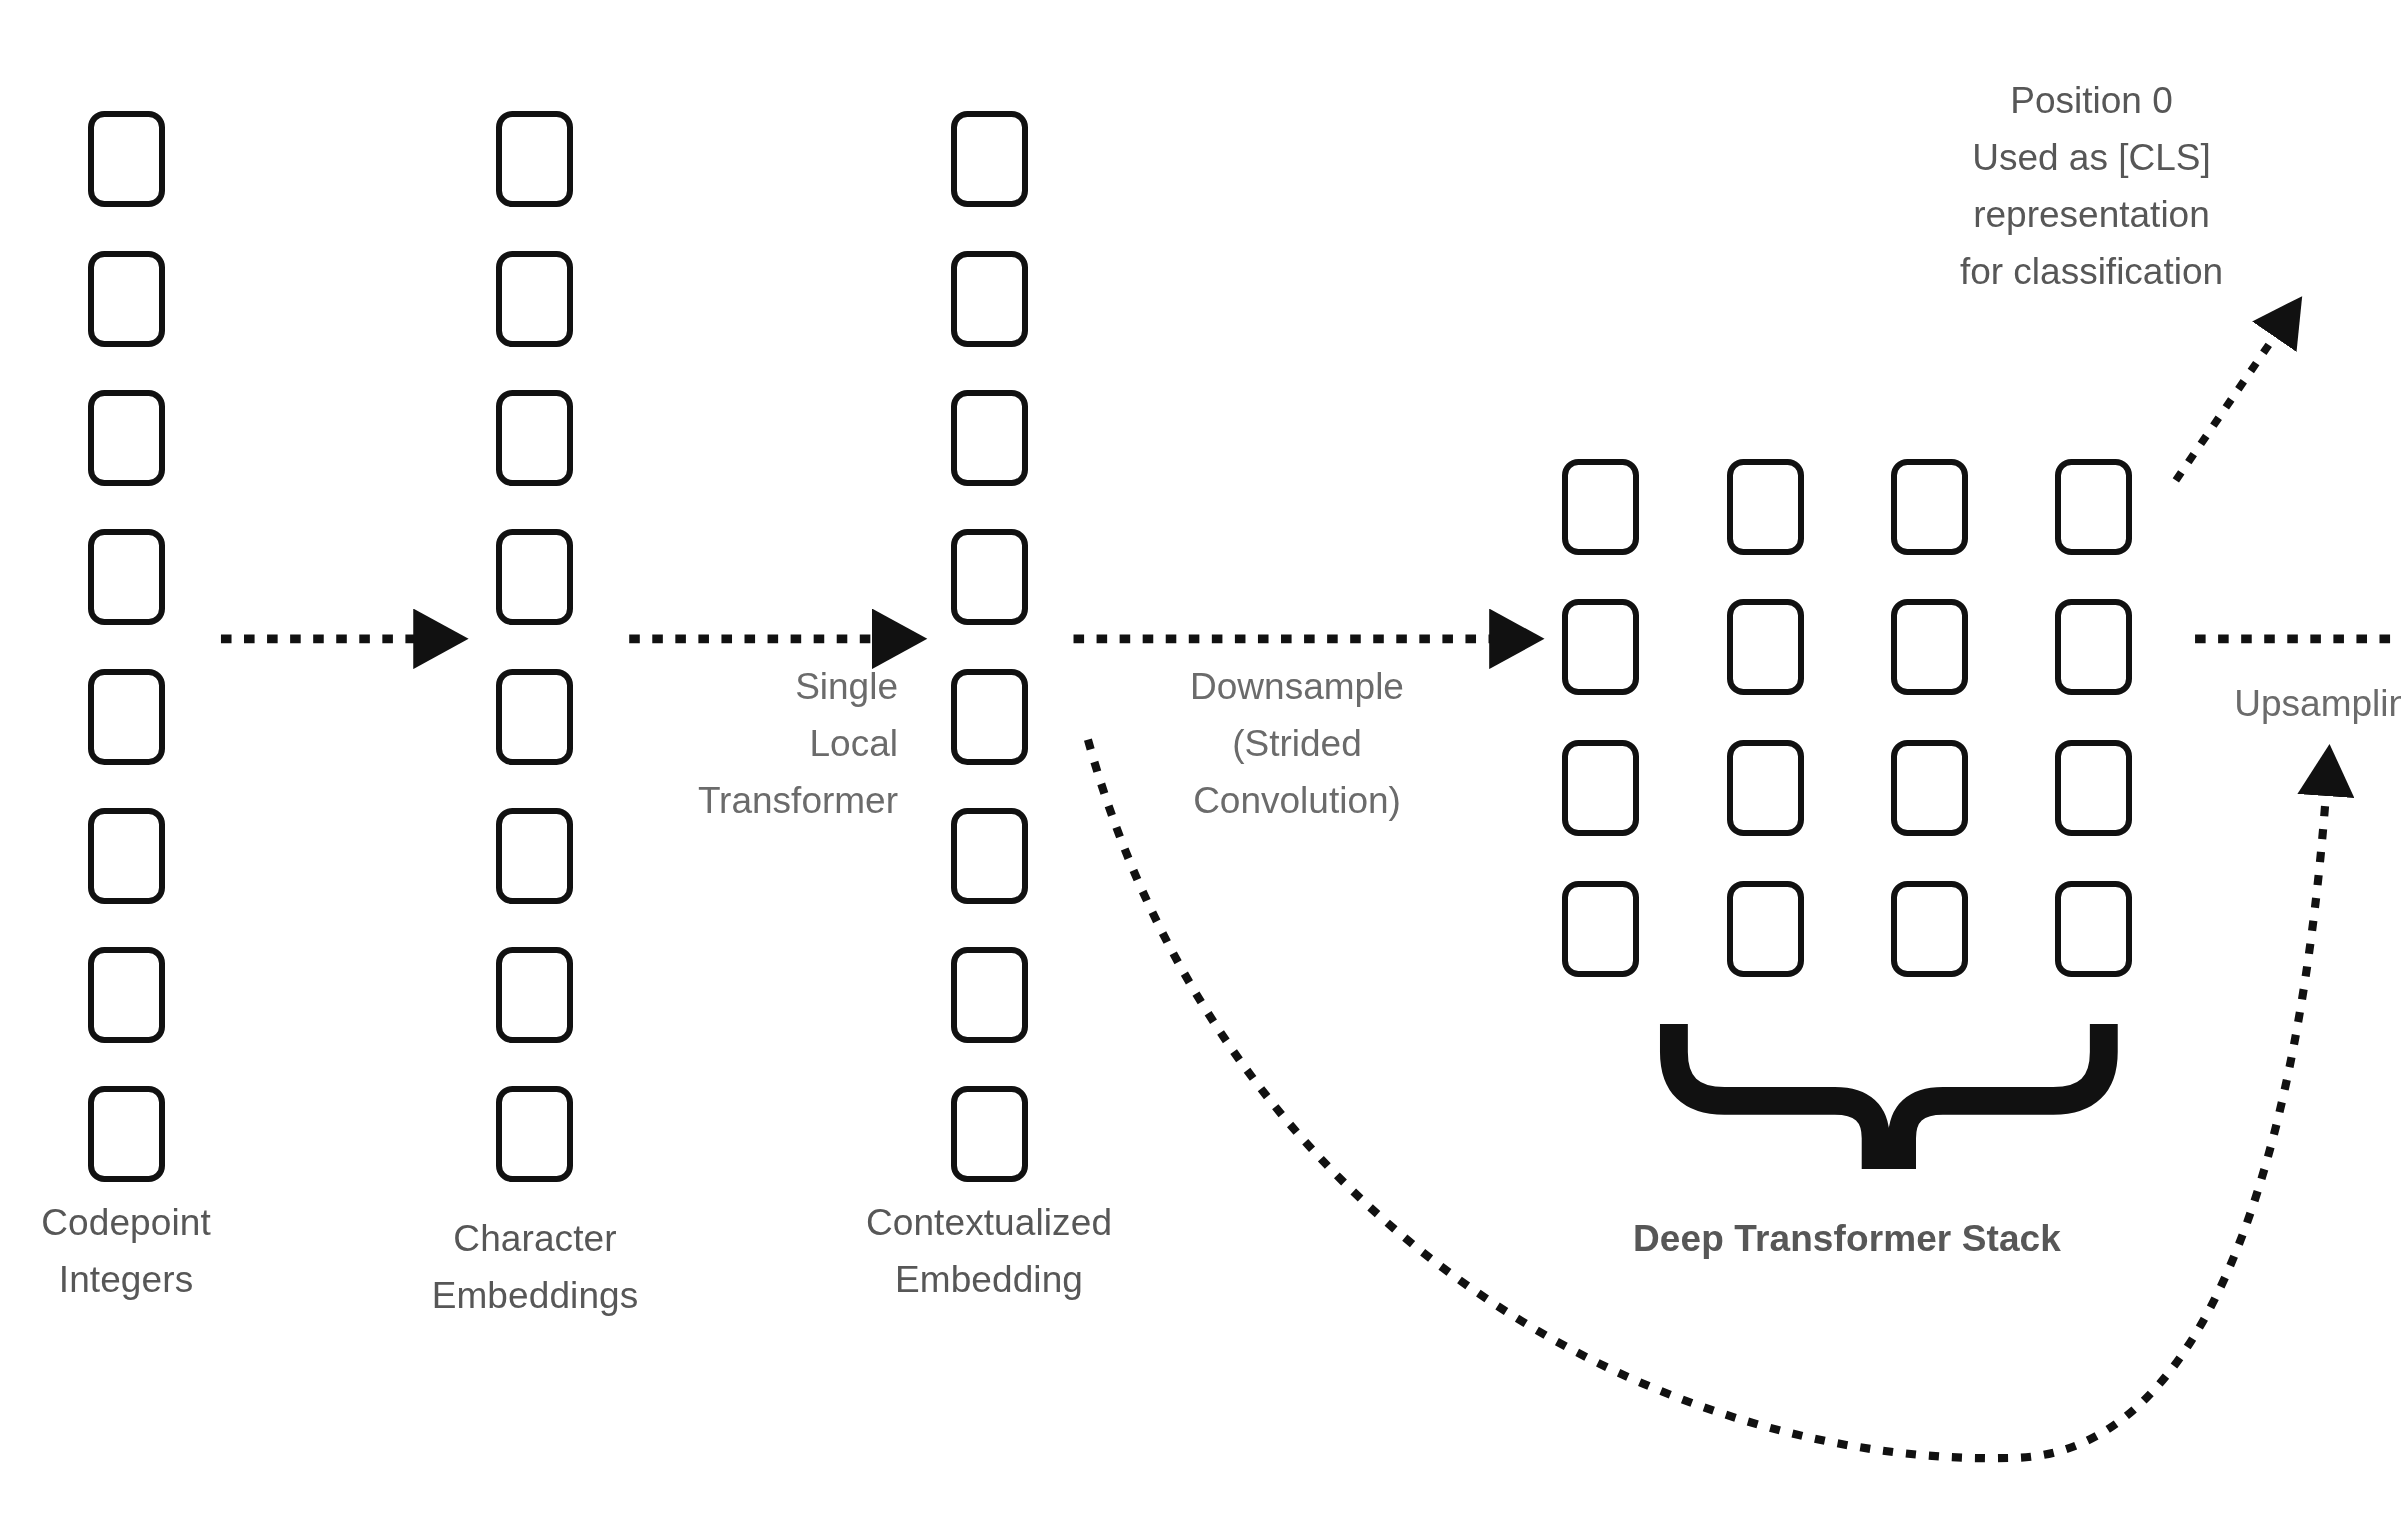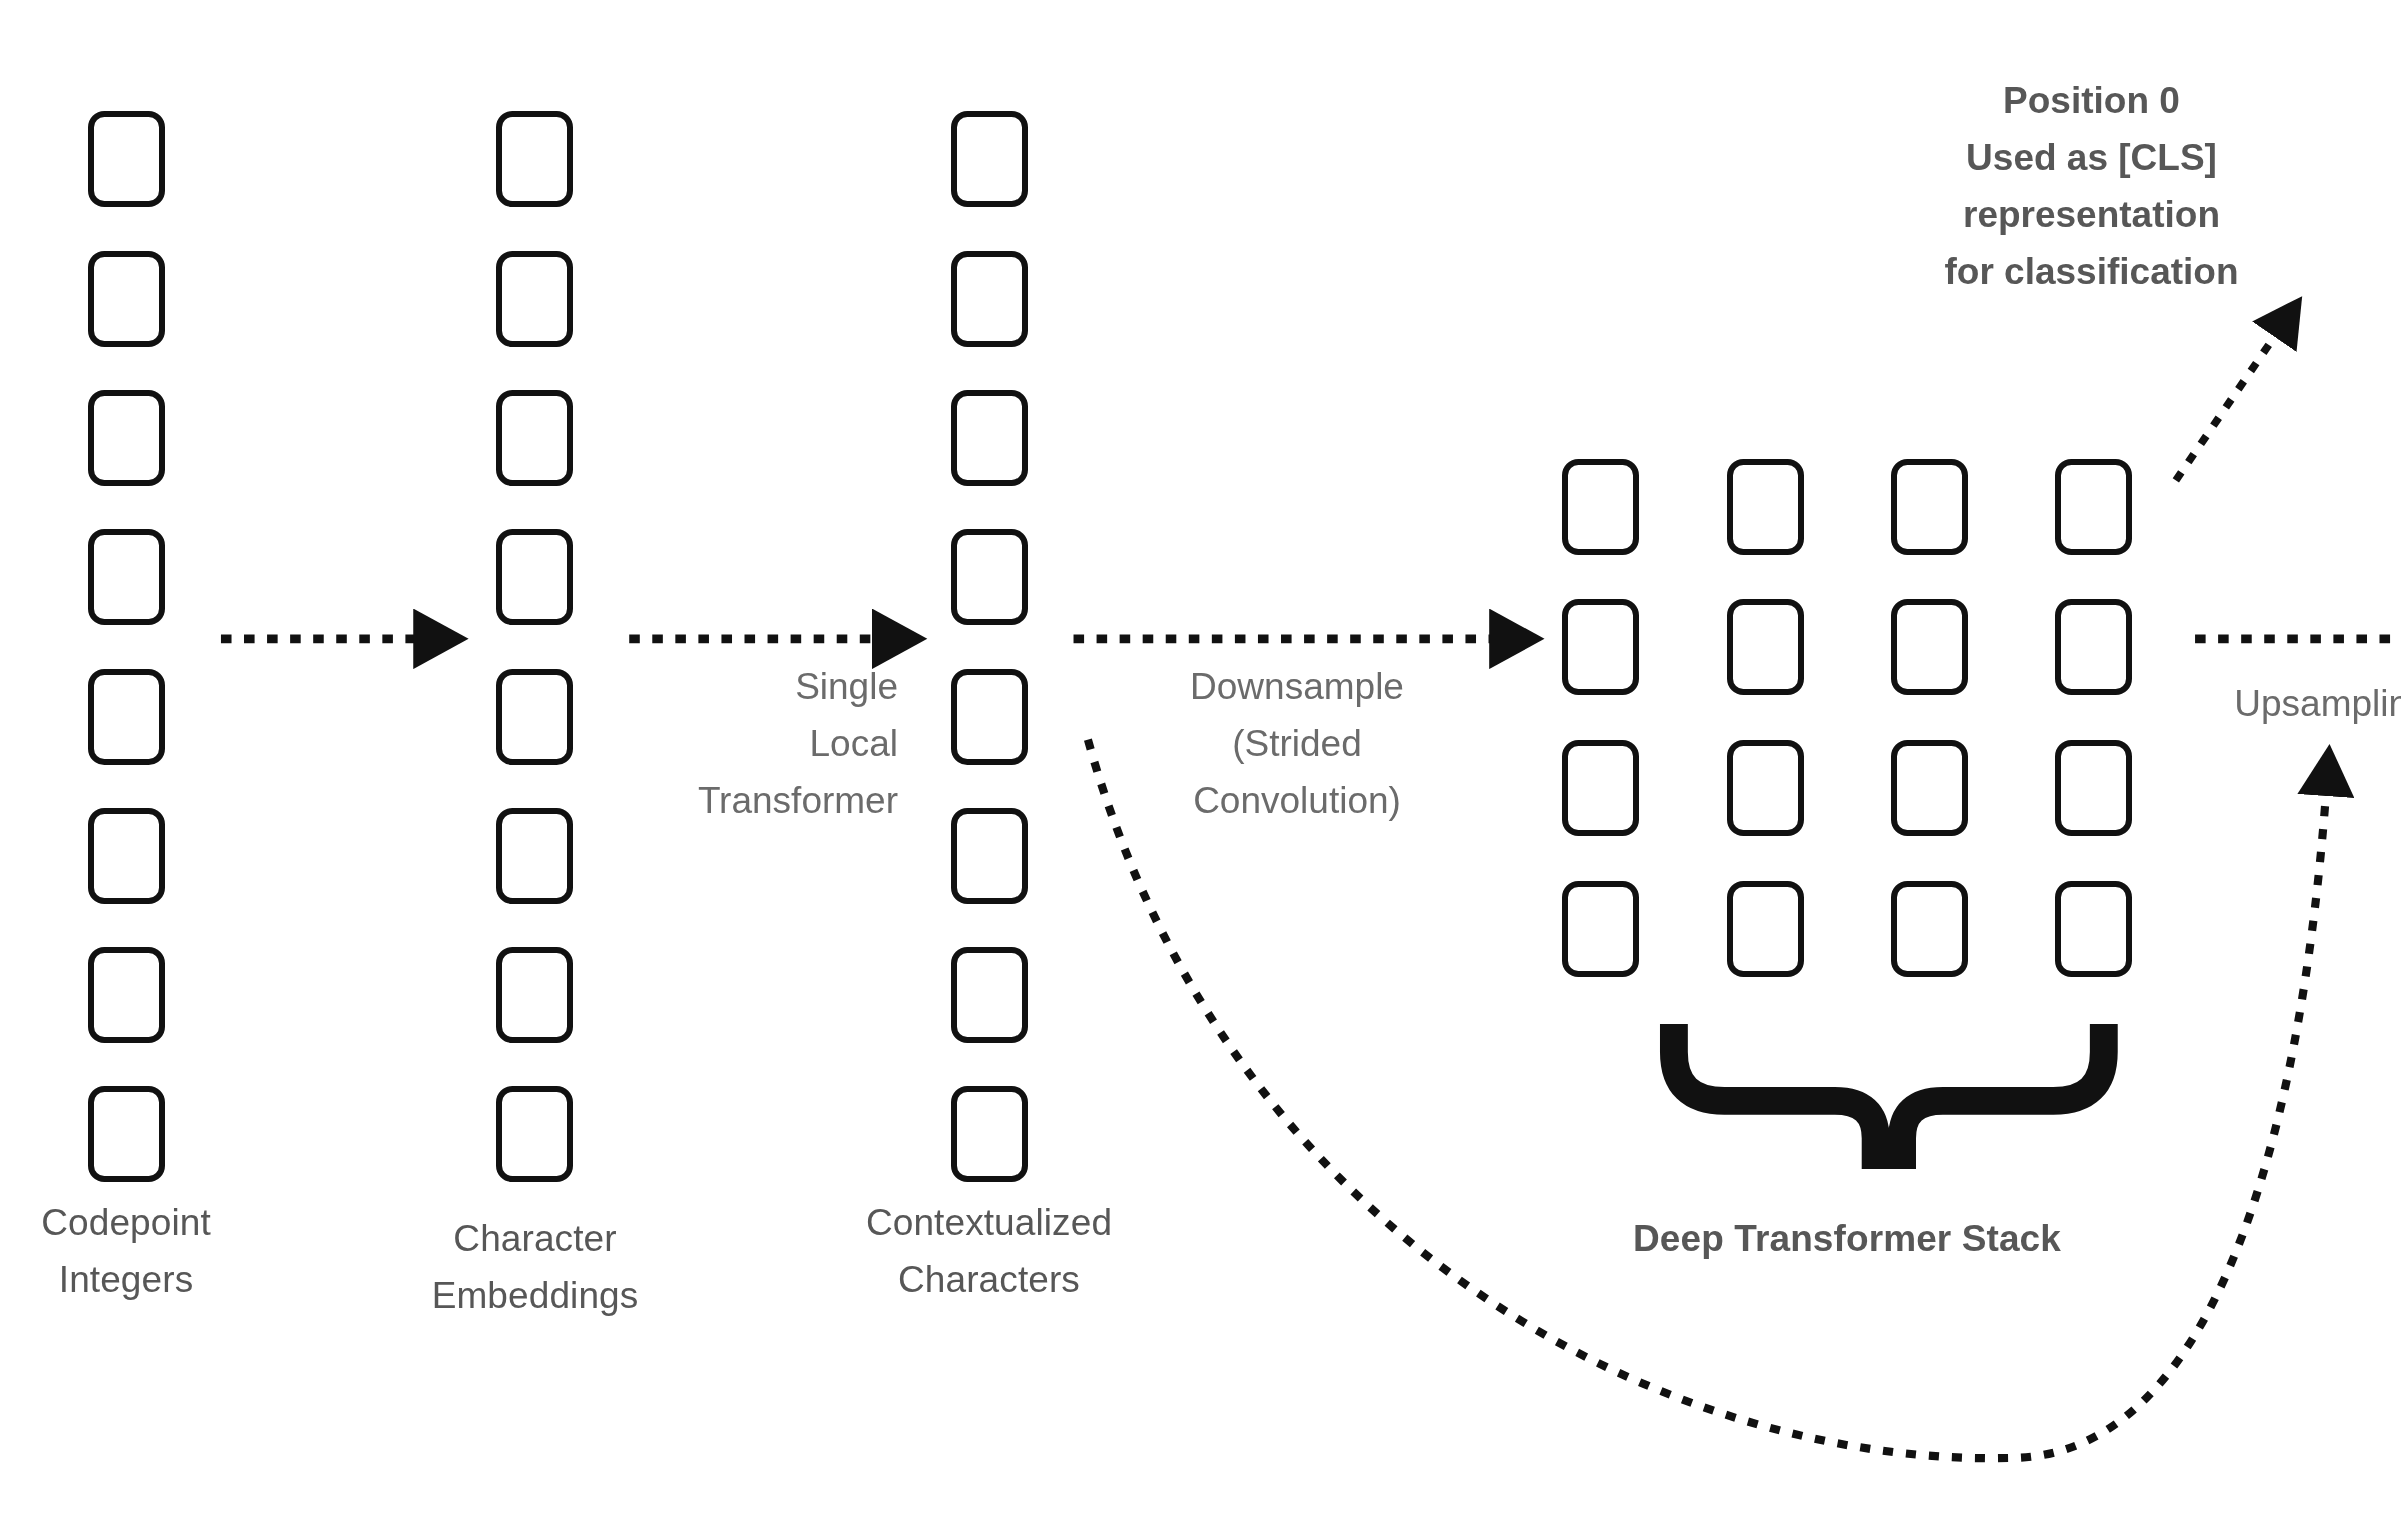--- a/index.html
+++ b/index.html
@@ -48,21 +48,21 @@
     white-space: pre-line;
     font-weight: 400;
   }
   .note {
     position: absolute;
     color: #575757;
     font-size: 37px;
     line-height: 57px;
     text-align: center;
     white-space: pre-line;
-    font-weight: 700;
+    font-weight: 400;
   }
 </style>
 </head>
 <body>
 
 <div id="stage">
 
   <svg id="canvas" viewBox="0 0 6885 3175">
     <defs>
       <marker id="arrowhead" markerWidth="7" markerHeight="7" refX="2.2" refY="3.5" orient="auto" markerUnits="strokeWidth">
@@ -123,21 +123,21 @@
   <div>
     <div class="cell" style="left:951px; top:111px;  width:77px; height:96px;"></div>
     <div class="cell" style="left:951px; top:251px;  width:77px; height:96px;"></div>
     <div class="cell" style="left:951px; top:390px;  width:77px; height:96px;"></div>
     <div class="cell" style="left:951px; top:529px; width:77px; height:96px;"></div>
     <div class="cell" style="left:951px; top:669px; width:77px; height:96px;"></div>
     <div class="cell" style="left:951px; top:808px; width:77px; height:96px;"></div>
     <div class="cell" style="left:951px; top:947px; width:77px; height:96px;"></div>
     <div class="cell" style="left:951px; top:1086px; width:77px; height:96px;"></div>
     <div class="label" style="left:816px; top:1194px; width:346px;">Contextualized
-Characters</div>
+Embedding</div>
   </div>
 
   <div>
 
     <div class="cell" style="left:1562px; top:459px;  width:77px; height:96px;"></div>
     <div class="cell" style="left:1727px; top:459px;  width:77px; height:96px;"></div>
     <div class="cell" style="left:1891px; top:459px;  width:77px; height:96px;"></div>
     <div class="cell" style="left:2055px; top:459px;  width:77px; height:96px;"></div>
 
     <div class="cell" style="left:1562px; top:599px; width:77px; height:96px;"></div>

